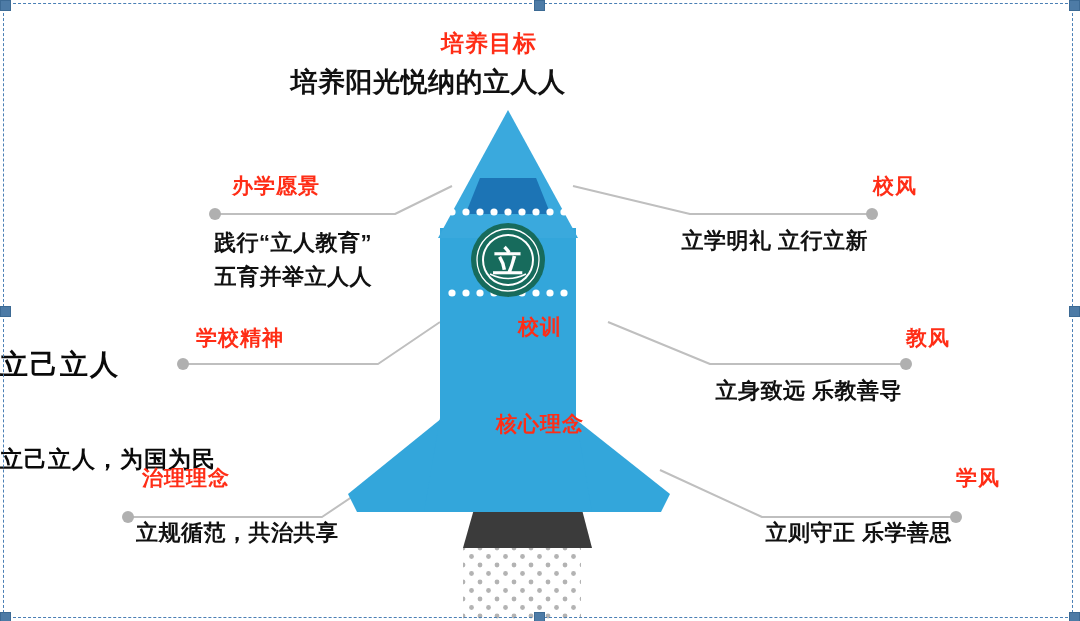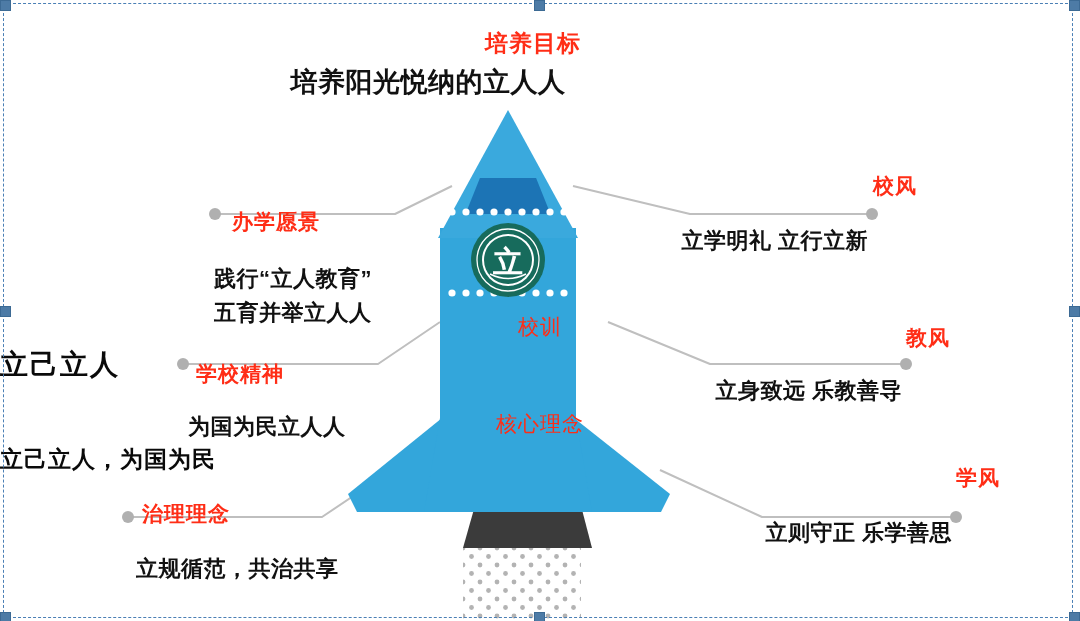--- a/index.html
+++ b/index.html
@@ -61,41 +61,40 @@
     color: #111111;
     font-weight: bold;
     font-size: 22px;
     white-space: nowrap;
     letter-spacing: 0.5px;
   }
   .val.two-line {
     line-height: 34px;
   }
   .right-al { text-align: right; }
-  .left-al  { text-align: left; margin-top: 36px; }
+  .left-al  { text-align: right; }
   .ctr-al   { text-align: center; }
 
   
   #hdr-label {
     left: 0; right: 0; top: 28px;
     width: 978px; text-align: center;
     font-size: 23px;
-    padding-left: 44px;
   }
   #hdr-value {
     left: 0; top: 64px;
     width: 856px; text-align: center;
     font-size: 27px;
   }
 
   
   .rk-lbl {
     position: absolute;
     color: #ff2d16;
-    font-weight: normal;
+    font-weight: bold;
     font-size: 21px;
     text-align: center;
     width: 100%;
     left: 0;
     letter-spacing: 1px;
   }
   .rk-val {
     position: absolute;
     color: #0a0a0a;
     font-weight: bold;
@@ -218,21 +217,20 @@
   <div class="rk-lbl" id="core-label">核心理念</div>
   <div class="rk-val" id="core-value">立己立人，为国为民</div>
 
   <div class="lbl left-al" style="left:232px; top:172px;">办学愿景</div>
   <div class="val two-line left-al" style="left:214px; top:226px;">
     <div>践行“立人教育”</div>
     <div>五育并举立人人</div>
   </div>
 
   <div class="lbl left-al" style="left:196px; top:324px;">学校精神</div>
-  <div class="val left-al" style="left:188px; top:376px;">为国为民立人人</div>
 
   <div class="lbl left-al" style="left:142px; top:464px;">治理理念</div>
   <div class="val left-al" style="left:136px; top:518px;">立规循范，共治共享</div>
 
   <div class="lbl right-al" style="right:163px; top:172px;">校风</div>
   <div class="val right-al" style="right:212px; top:226px;margin-left:42px;">立学明礼  立行立新</div>
 
   <div class="lbl right-al" style="right:130px; top:324px;">教风</div>
   <div class="val right-al" style="right:178px; top:376px;">立身致远  乐教善导</div>
 

